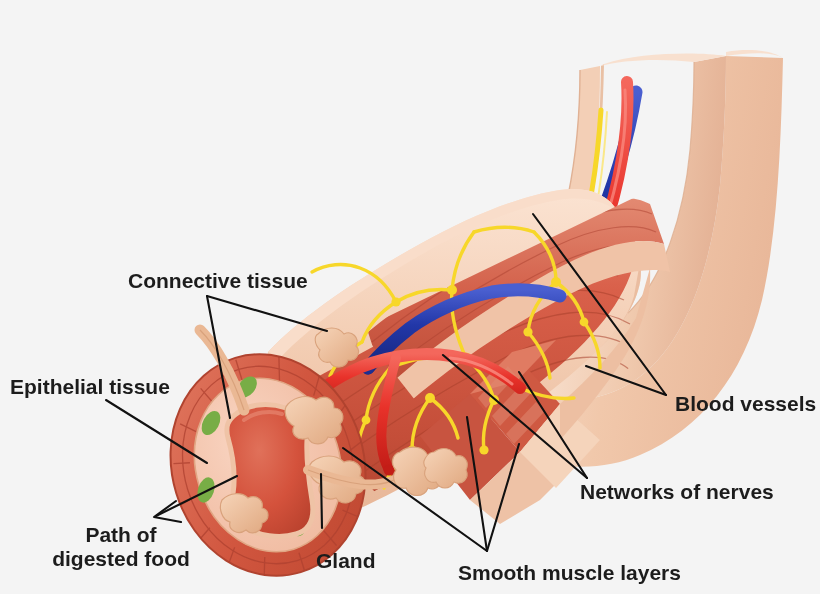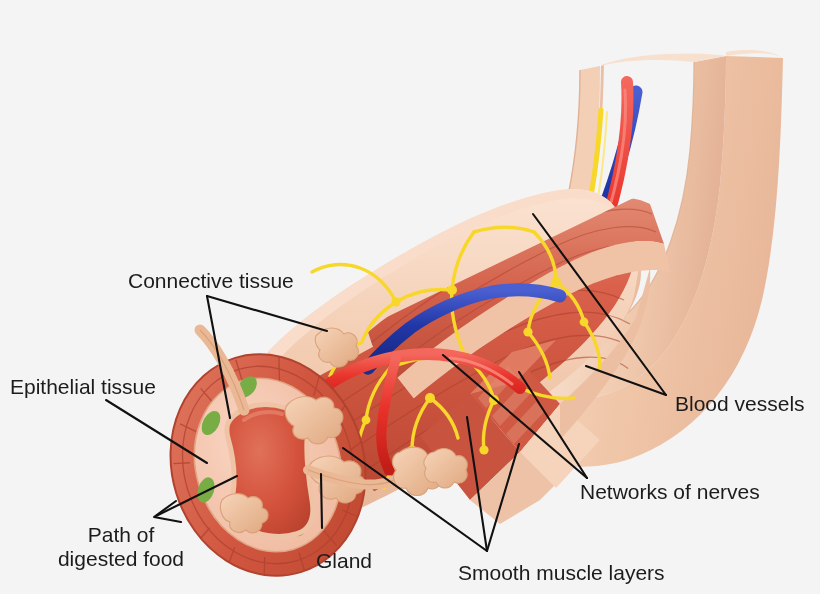--- a/index.html
+++ b/index.html
@@ -3,21 +3,21 @@
 <meta charset="utf-8">
 <style>
   html,body{margin:0;padding:0;}
   body{
     width:820px;height:594px;
     background:#f4f4f4;
     font-family:"Liberation Sans", sans-serif;
     overflow:hidden;
     position:relative;
   }
-  #stage{position:absolute;inset:0;}
+  #stage{position:absolute;inset:0;font-weight:bold;}
   svg{display:block;}
   .lbl{
     font-family:"Liberation Sans", sans-serif;
     font-size:21px;
     fill:#1c1c1c;
   }
   .leader{stroke:#111;stroke-width:2.1;fill:none;stroke-linecap:round;stroke-linejoin:round;}
   .arrowhead{fill:none;stroke:#111;stroke-width:2.1;stroke-linecap:round;stroke-linejoin:round;}
 </style>
 </head>

